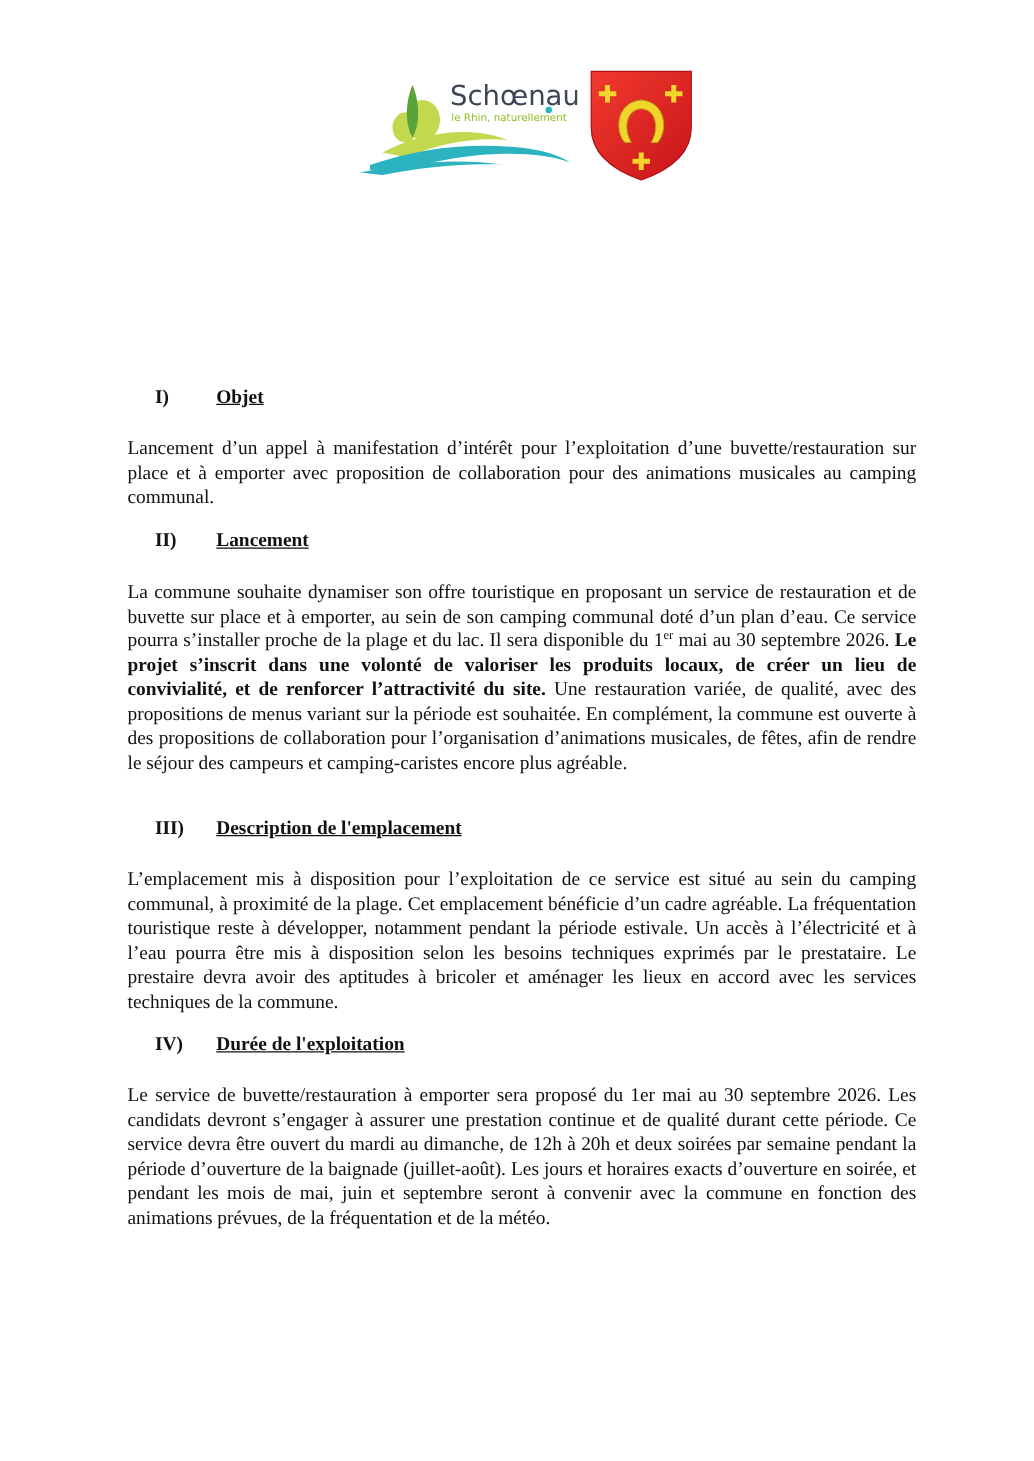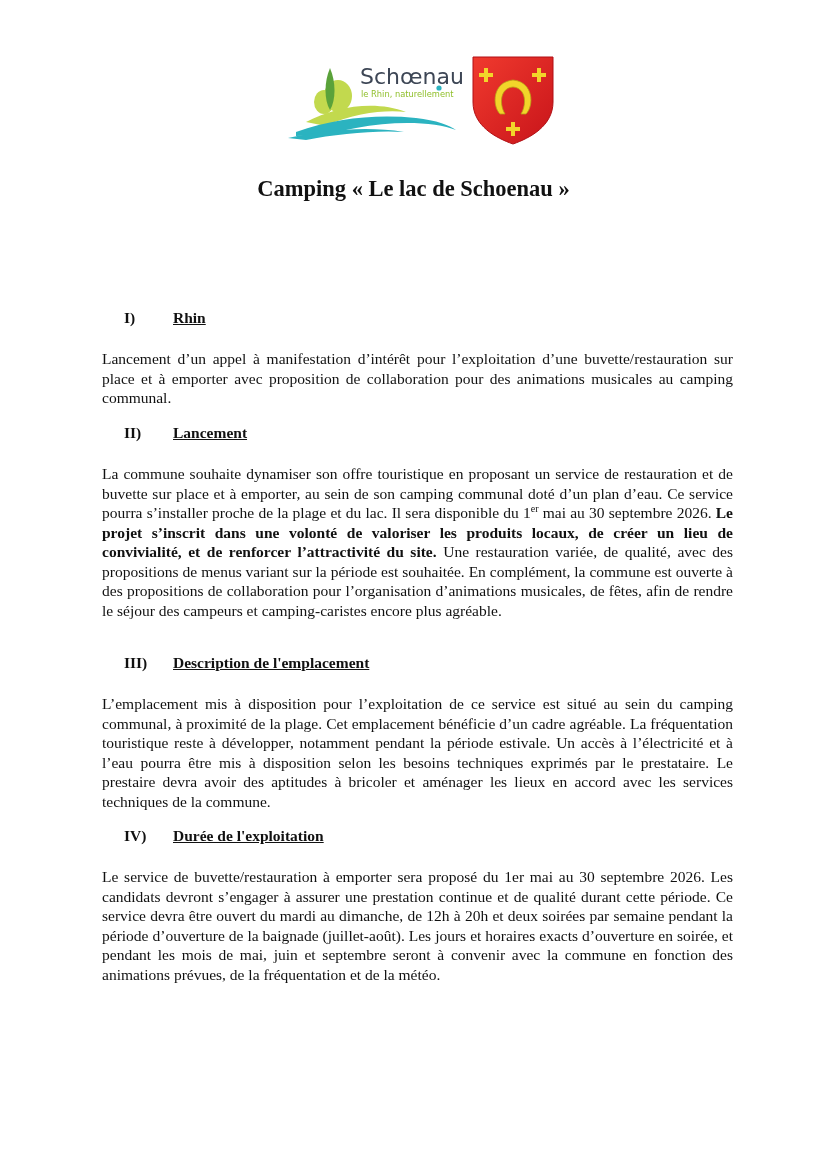--- a/index.html
+++ b/index.html
@@ -54,26 +54,25 @@
       <rect x="67" y="14" width="4" height="14"></rect>
         <rect x="62" y="19" width="14" height="4"></rect>
       <rect x="41" y="68" width="4" height="14"></rect>
         <rect x="36" y="73" width="14" height="4"></rect>
     </g>
     <path d="M30 60 C22 52, 22 28, 43 26 C64 28, 64 52, 56 60 L51 60 C57 50, 56 34, 43 33 C30 34, 29 50, 35 60 Z" fill="#f2d52a" stroke="#b8a018" stroke-width="0.8"></path>
   </svg>
 </div>
 
 <h1 class="title">
-  <span>Camping « Le lac de Schoenau »</span>
 </h1>
 
 <div class="section-head" style="top:308px;">
   <span class="num">I)</span>
-  <span class="label">Rhin</span>
+  <span class="label">Objet</span>
 </div>
 <p class="para" style="top:345px;">Lancement d’un appel à manifestation d’intérêt pour l’exploitation d’une buvette/restauration sur place et à emporter avec proposition de collaboration pour des animations musicales au camping communal.</p>
 
 <div class="section-head" style="top:423px;">
   <span class="num">II)</span>
   <span class="label">Lancement</span>
 </div>
 <p class="para" style="top:460px;"><span>La commune souhaite dynamiser son offre touristique en proposant un service de restauration et de buvette sur place et à emporter, au sein de son camping communal doté d’un plan d’eau. Ce service pourra s’installer proche de la plage et du lac. Il sera disponible du 1</span><sup>er</sup><span> mai au 30 septembre 2026. </span><b>Le projet s’inscrit dans une volonté de valoriser les produits locaux, de créer un lieu de convivialité, et de renforcer l’attractivité du site.</b><span> Une restauration variée, de qualité, avec des propositions de menus variant sur la période est souhaitée. En complément, la commune est ouverte à des propositions de collaboration pour l’organisation d’animations musicales, de fêtes, afin de rendre le séjour des campeurs et camping-caristes encore plus agréable.</span></p>
 
 <div class="section-head" style="top:653px;">

